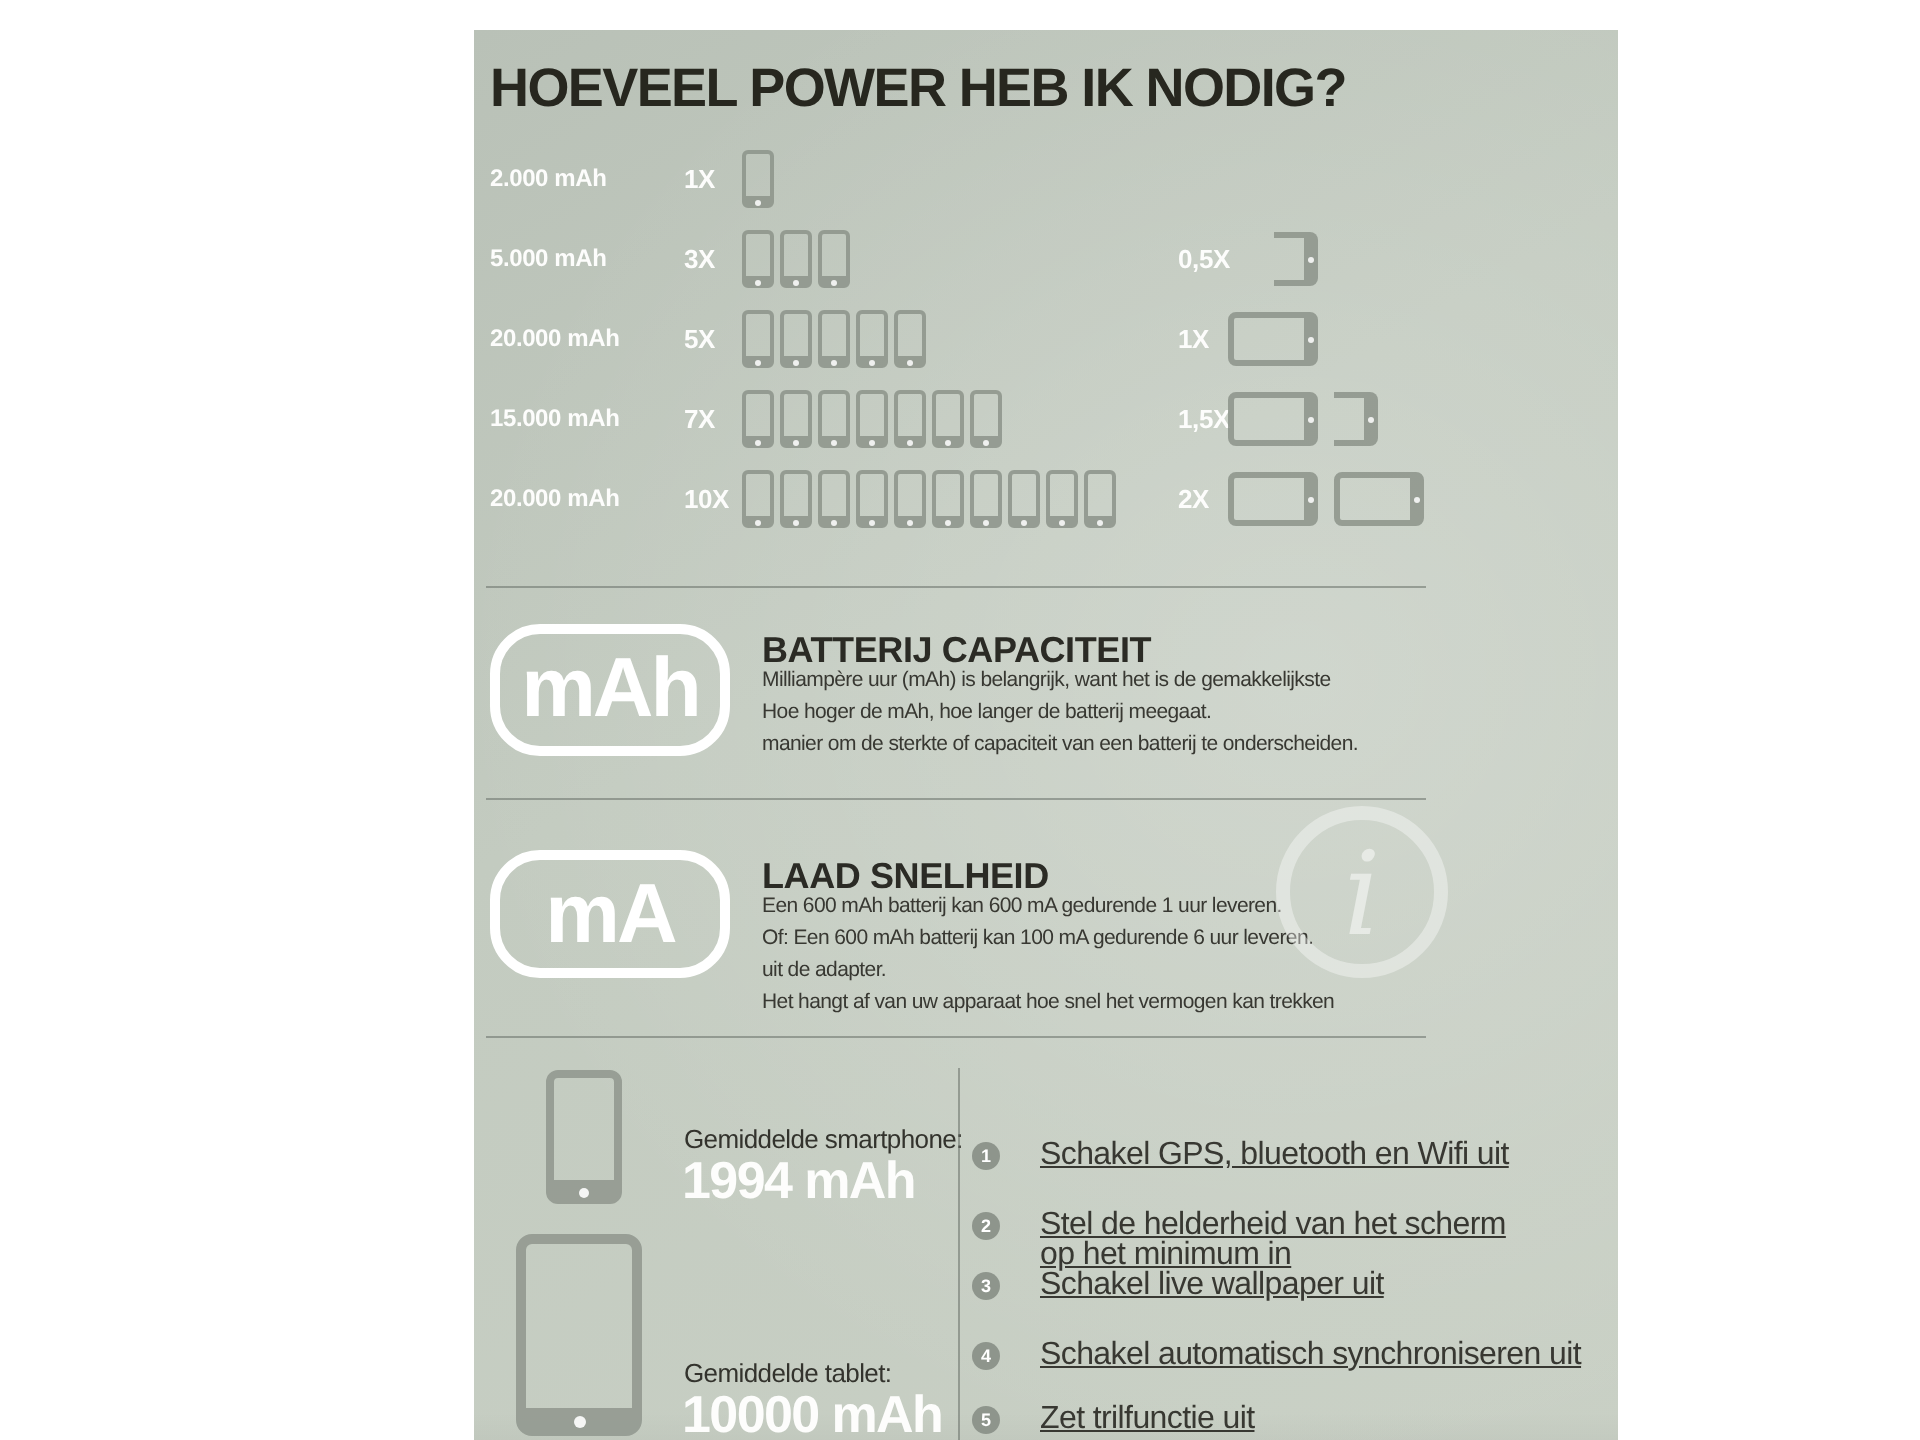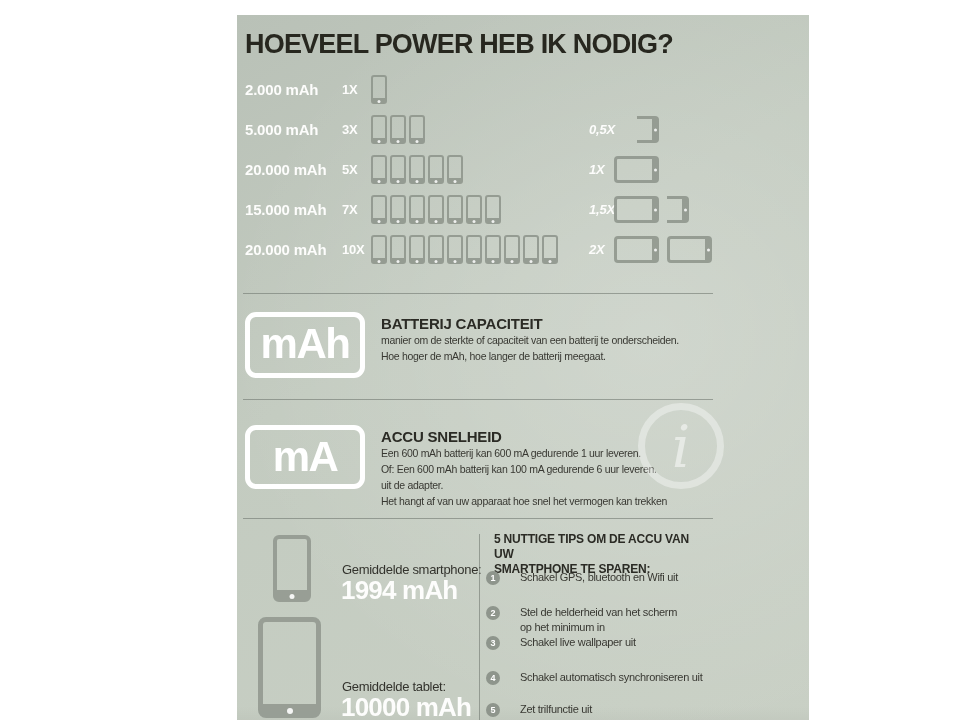--- a/index.html
+++ b/index.html
@@ -12,49 +12,49 @@
       linear-gradient(180deg, rgba(0,0,0,0) 96%, rgba(0,0,0,0.06) 100%),
       linear-gradient(150deg,#b9c1b7 0%,#c3cbc0 40%,#c9d0c5 100%);
     margin-top: 15px;
   }
   .title{position:absolute;left:8px;top:14px;margin:0;font-size:27px;font-weight:bold;
          letter-spacing:-0.8px;color:#27271f;white-space:nowrap;}
 
   
   .chart{position:absolute;left:0;top:0;width:482px;height:270px;}
   .crow{position:absolute;left:0;width:482px;height:30px;}
-  .cap{position:absolute;left:8px;top:0;line-height:29px;font-size:15px;font-weight:bold;
+  .cap{position:absolute;left:8px;top:0;line-height:29px;font-size:12px;font-weight:bold;
        color:#fdfdfc;letter-spacing:-0.2px;white-space:nowrap;}
   .mult{position:absolute;left:105px;top:0;line-height:29px;font-size:13px;font-weight:bold;
         color:#fdfdfc;letter-spacing:-0.2px;}
   .phones{position:absolute;left:134px;top:0;display:flex;gap:3px;}
   .tmult{position:absolute;left:352px;top:0;line-height:29px;font-size:13px;font-weight:bold;
-         color:#fdfdfc;letter-spacing:-0.2px;white-space:nowrap;font-style:italic;}
+         color:#fdfdfc;letter-spacing:-0.2px;white-space:nowrap;}
   .tablets{position:absolute;left:377px;top:1px;display:flex;gap:8px;}
 
   .phone{box-sizing:border-box;width:16px;height:29px;border:2px solid rgba(140,147,138,0.85);
          border-bottom-width:6px;border-radius:3px;position:relative;}
   .phone::after{content:'';position:absolute;left:50%;bottom:-4.5px;transform:translate(-50%,0);
          width:3px;height:3px;border-radius:50%;background:rgba(255,255,255,0.85);}
   .tablet{box-sizing:border-box;width:45px;height:27px;border:3px solid rgba(140,147,138,0.85);
          border-right-width:7px;border-radius:4px;position:relative;}
   .tablet::after{content:'';position:absolute;top:50%;right:-5px;transform:translate(0,-50%);
          width:3px;height:3px;border-radius:50%;background:rgba(255,255,255,0.85);}
   .tablet.half{width:22px;border-left:none;border-radius:0 4px 4px 0;}
   .tablets.offset{margin-left:23px;}
 
   .hr{position:absolute;left:6px;width:470px;height:1px;background:rgba(104,112,104,0.55);}
   .vr{position:absolute;left:242px;top:519px;width:1px;height:198px;background:rgba(104,112,104,0.55);}
 
   
   .badge{position:absolute;left:8px;box-sizing:border-box;width:120px;height:66px;
-         border:5px solid #ffffff;border-radius:11px;text-align:center;}
+         border:5px solid #ffffff;border-radius:25px;text-align:center;}
   .badge span{display:block;line-height:54px;font-size:42px;font-weight:bold;color:#ffffff;
          letter-spacing:-1.5px;}
-  .sec-head{position:absolute;left:144px;margin:0;font-size:15px;font-weight:bold;
+  .sec-head{position:absolute;left:144px;margin:0;font-size:18px;font-weight:bold;
          color:#2b2b25;letter-spacing:-0.2px;white-space:nowrap;}
   .sec-body{position:absolute;left:144px;width:338px;font-size:10.5px;line-height:16px;
          color:#383832;letter-spacing:-0.3px;}
   .sec-body div{white-space:nowrap;}
 
   
   .phone-big{box-sizing:border-box;position:absolute;left:36px;top:520px;width:38px;height:67px;
          border:4px solid rgba(146,153,144,0.9);border-bottom-width:12px;border-radius:6px;}
   .phone-big::after{content:'';position:absolute;left:50%;bottom:-8.5px;transform:translate(-50%,0);
          width:5px;height:5px;border-radius:50%;background:rgba(255,255,255,0.9);}
@@ -65,22 +65,22 @@
   .avg-label{position:absolute;left:105px;font-size:13px;color:#33332d;letter-spacing:-0.3px;white-space:nowrap;text-align:center;}
   .avg-value{position:absolute;left:104px;font-size:26px;font-weight:bold;color:#fdfdfc;
          letter-spacing:-0.8px;white-space:nowrap;}
 
   
   .tips-head{position:absolute;left:257px;top:517px;margin:0;width:200px;font-size:12px;
          font-weight:bold;color:#2b2b25;letter-spacing:-0.2px;line-height:15px;}
   .tip{position:absolute;left:249px;display:flex;}
   .tip-num{flex:0 0 auto;width:14px;height:14px;border-radius:50%;background:#8e958c;
          color:#ffffff;font-size:9px;font-weight:bold;text-align:center;line-height:14px;}
-  .tip-text{margin-left:20px;width:178px;font-size:11px;line-height:15px;color:#383832;
-         letter-spacing:-0.3px;margin-top:-1px;}
+  .tip-text{margin-left:20px;width:178px;font-size:16px;line-height:15px;color:#383832;
+         letter-spacing:-0.3px;margin-top:-1px;text-decoration:underline;}
   .tip-text div{white-space:nowrap;}
 
   
   .watermark{position:absolute;left:401px;top:388px;box-sizing:border-box;width:86px;height:86px;
          border:7px solid rgba(255,255,255,0.38);border-radius:50%;text-align:center;}
   .watermark span{display:block;font-family:"DejaVu Serif",serif;font-style:italic;
          font-size:58px;line-height:74px;color:rgba(255,255,255,0.5);}
 </style>
 </head>
 <body>
@@ -167,30 +167,31 @@
         </div>
       </div>
 
     <div class="hr" style="top:278px"></div>
 
     <div class="badge" style="top:297px">
       <span>mAh</span>
     </div>
     <h2 class="sec-head" style="top:300px">BATTERIJ CAPACITEIT</h2>
     <div class="sec-body" style="top:317px" id="body-capacity">
+        <div>Milliampère uur (mAh) is belangrijk, want het is de gemakkelijkste</div>
+        <div>Hoe hoger de mAh, hoe langer de batterij meegaat.</div>
         <div>manier om de sterkte of capaciteit van een batterij te onderscheiden.</div>
-        <div>Hoe hoger de mAh, hoe langer de batterij meegaat.</div>
       </div>
 
     <div class="hr" style="top:384px"></div>
 
     <div class="badge" style="top:410px;height:64px">
       <span>mA</span>
     </div>
-    <h2 class="sec-head" style="top:413px">ACCU SNELHEID</h2>
+    <h2 class="sec-head" style="top:413px">LAAD SNELHEID</h2>
     <div class="sec-body" style="top:430px" id="body-speed">
         <div>Een 600 mAh batterij kan 600 mA gedurende 1 uur leveren.</div>
         <div>Of: Een 600 mAh batterij kan 100 mA gedurende 6 uur leveren.</div>
         <div>uit de adapter.</div>
         <div>Het hangt af van uw apparaat hoe snel het vermogen kan trekken</div>
       </div>
 
     <div class="hr" style="top:503px"></div>
 
     <div class="watermark">
@@ -199,24 +200,20 @@
 
     <div class="phone-big"></div>
     <div class="tablet-big"></div>
     <div class="avg-label" style="top:547px">Gemiddelde smartphone:</div>
     <div class="avg-value" style="top:560px">1994 mAh</div>
     <div class="avg-label" style="top:664px">Gemiddelde tablet:</div>
     <div class="avg-value" style="top:677px">10000 mAh</div>
 
     <div class="vr"></div>
 
-    <h3 class="tips-head" id="tips-head">
-        <div>5 NUTTIGE TIPS OM DE ACCU VAN UW</div>
-        <div>SMARTPHONE TE SPAREN:</div>
-      </h3>
     <div id="tips">
         <div class="tip" style="top: 556px;">
           <span class="tip-num">1</span>
           <span class="tip-text">
             <div>Schakel GPS, bluetooth en Wifi uit</div>
           </span>
         </div>
         <div class="tip" style="top: 591px;">
           <span class="tip-num">2</span>
           <span class="tip-text">

